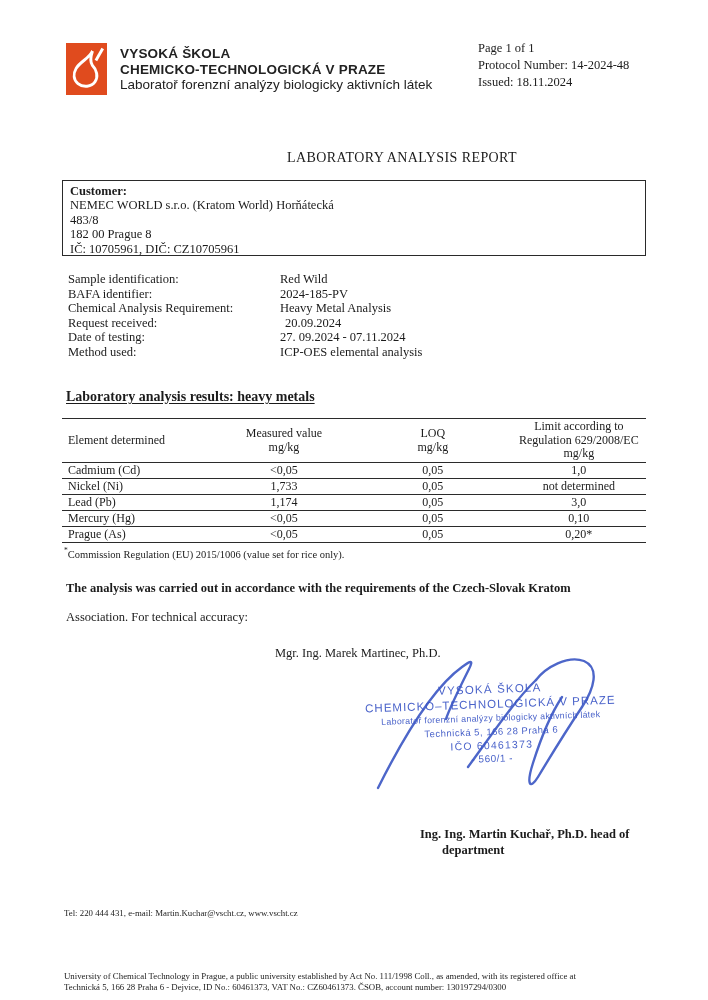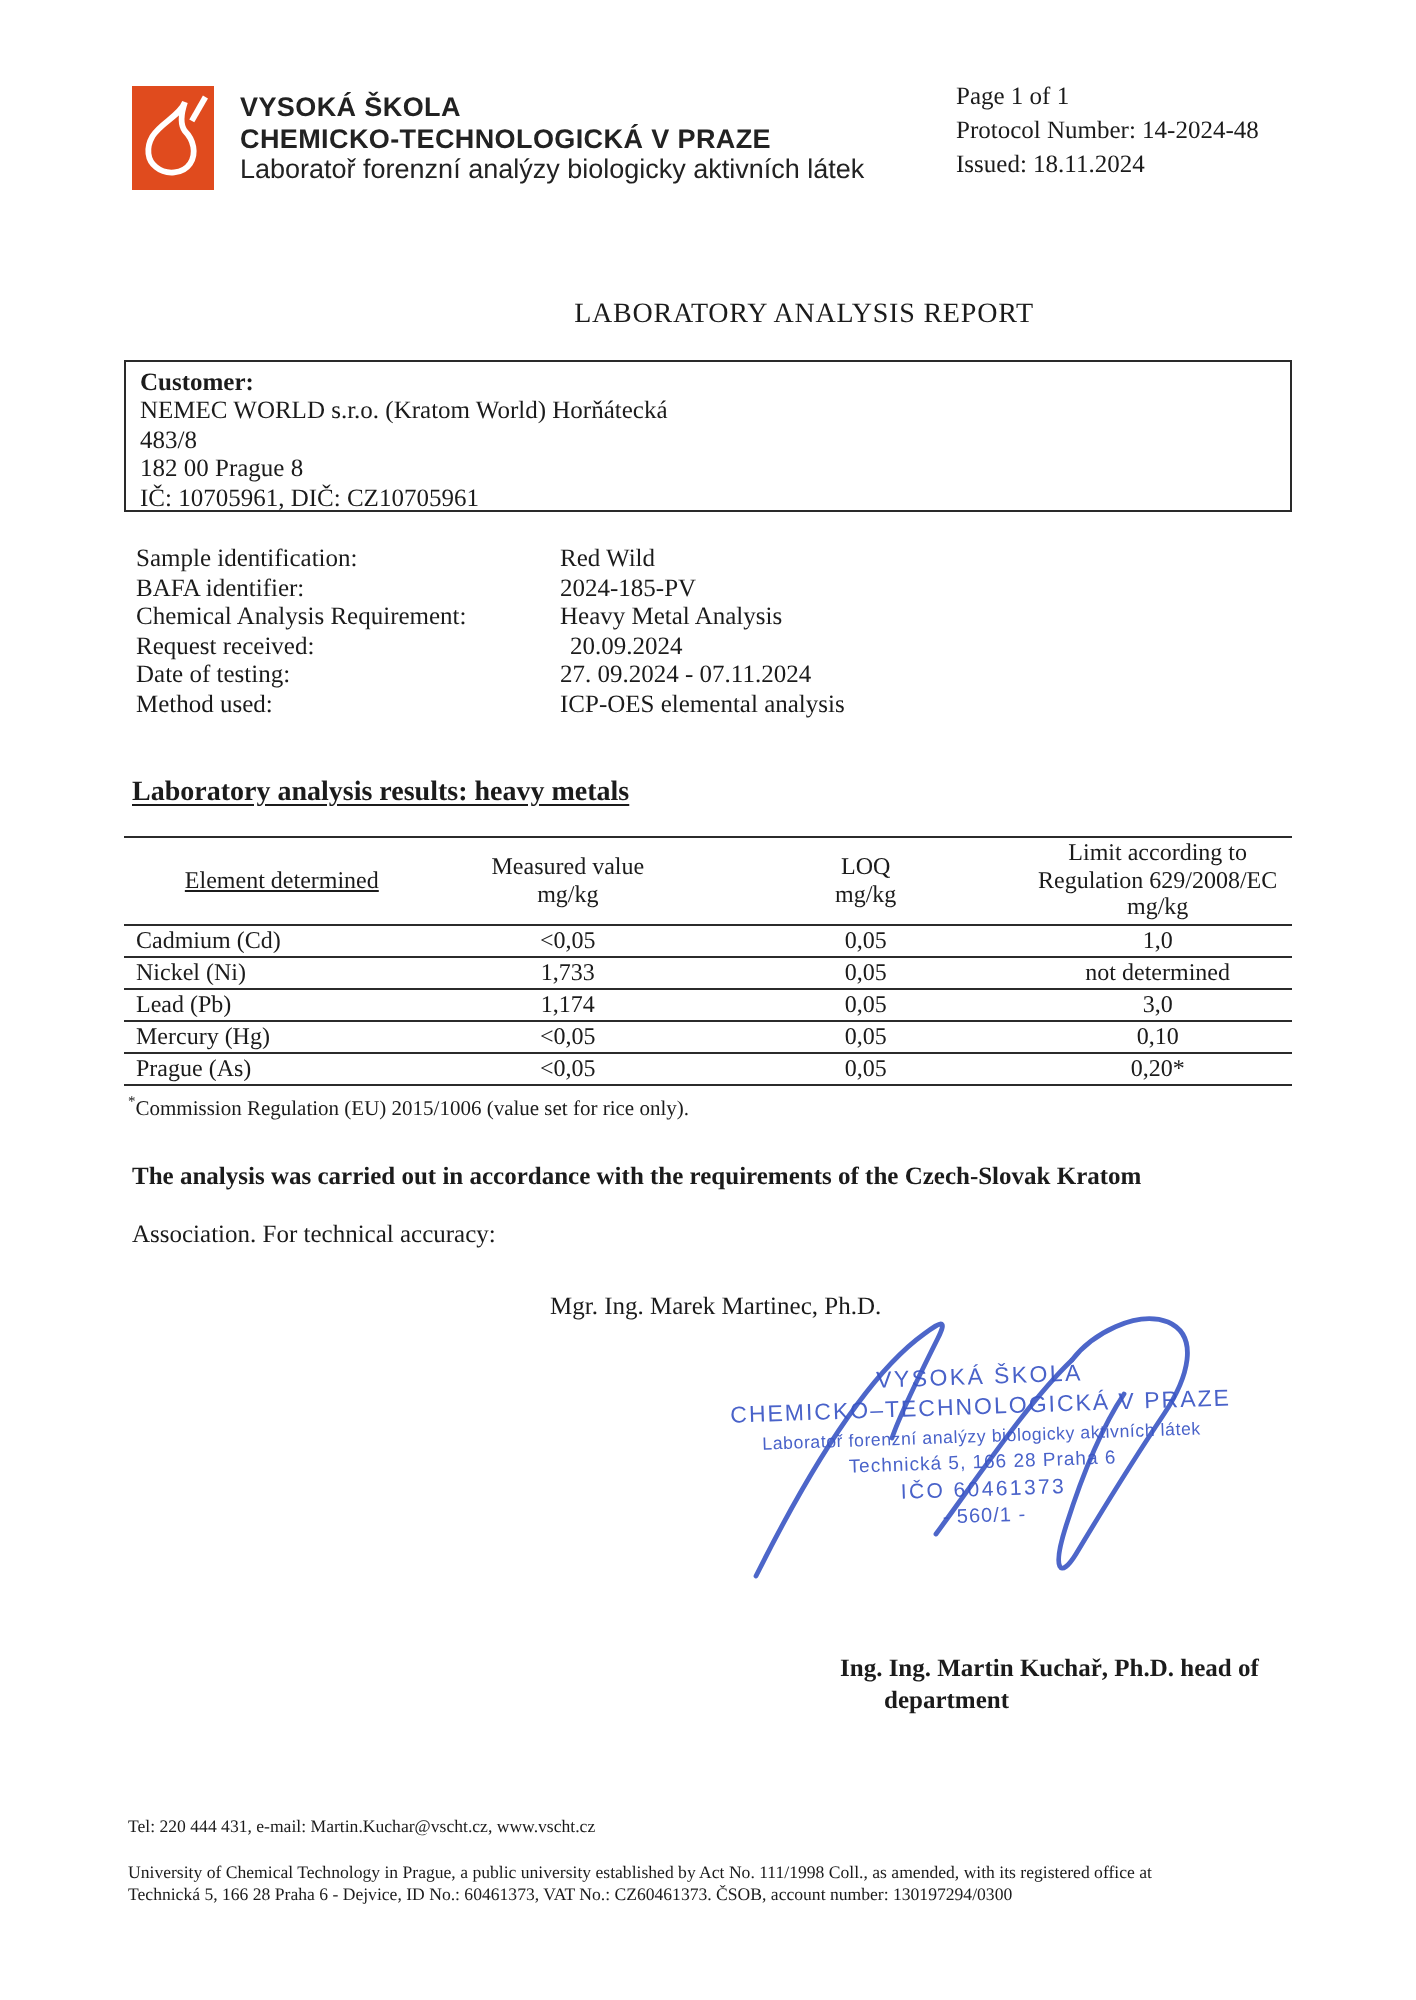--- a/index.html
+++ b/index.html
@@ -28,21 +28,21 @@
   .sample-row { display:flex; line-height:14.6px; }
   .sample-label { font-weight:normal; width:212px; flex:0 0 auto; }
   .sample-row:nth-child(4) .sample-value { padding-left:5px;text-align:right; }
   
   .results-heading { position:absolute; left:66px; top:389px; font-size:14px; font-weight:bold;
     text-decoration:underline; text-underline-offset:2px; }
   .results-table { position:absolute; left:62px; top:418px; width:584px;
     border-collapse:collapse; font-size:12px; }
   .results-table th { font-weight:normal; text-align:center; vertical-align:middle;
     border-top:1px solid #2b2b2b; border-bottom:1px solid #2b2b2b; height:44px; line-height:13.5px; }
-  .results-table th:first-child { text-align:center; padding-left:6px;text-decoration:underline; }
+  .results-table th:first-child { text-align:left; padding-left:6px; }
   .results-table col.c1 { width:26%; } .results-table col.c2 { width:24%; }
   .results-table col.c3 { width:27%; } .results-table col.c4 { width:23%; }
   .results-table td { border-bottom:1px solid #2b2b2b; text-align:center; height:16px; padding:0; }
   .results-table td:first-child { text-align:left; padding-left:6px; }
   .hl { display:block; }
   .footnote { position:absolute; left:64px; top:546px; font-size:10.5px; }
   .footnote sup { font-size:7.5px; }
   
   .statement-1 { position:absolute; left:66px; top:581px; font-size:12.5px;font-weight:bold; }
   .statement-2 { position:absolute; left:66px; top:610px; font-size:12.5px; display:flex; width:560px; }
@@ -55,21 +55,21 @@
   .s2 { font-size:11.5px; letter-spacing:1.0px; margin-top:3px; }
   .s3 { font-size:8.8px;  letter-spacing:0.3px; margin-top:3px; }
   .s4 { font-size:9.5px;  letter-spacing:0.5px; margin-top:3px; }
   .s5 { font-size:10.5px; letter-spacing:1.2px; margin-top:2px; }
   .s6 { font-size:10px;   letter-spacing:0.5px; margin-top:2px; }
   .signature-svg { position:absolute; left:350px; top:645px; }
   .signatory { position:absolute; left:420px; top:827px; font-size:12.5px; line-height:15.5px;font-weight:bold; }
   .signatory .dept { margin-left:22px; }
   
   .footer-contact { position:absolute; left:64px; top:908px; font-size:8.8px; }
-  .footer-legal { position:absolute; left:64px; top:931px; font-size:8.8px; line-height:11.3px; }
+  .footer-legal { position:absolute; left:64px; top:971px; font-size:8.8px; line-height:11.3px; }
 </style>
 </head>
 <body>
 
 <div class="page">
 
   <div class="header-left">
     <div class="logo-box">
       <svg viewBox="0 0 48 56" width="41" height="52">
         <path d="M31 7 C28 15 17 19 12 27 C8 34 9 41 14 45 C20 50 30 49 34 43 C38 37 36 29 31 24 C28 20 29 13 31 7 Z" fill="none" stroke="#ffffff" stroke-width="3.4"></path>

